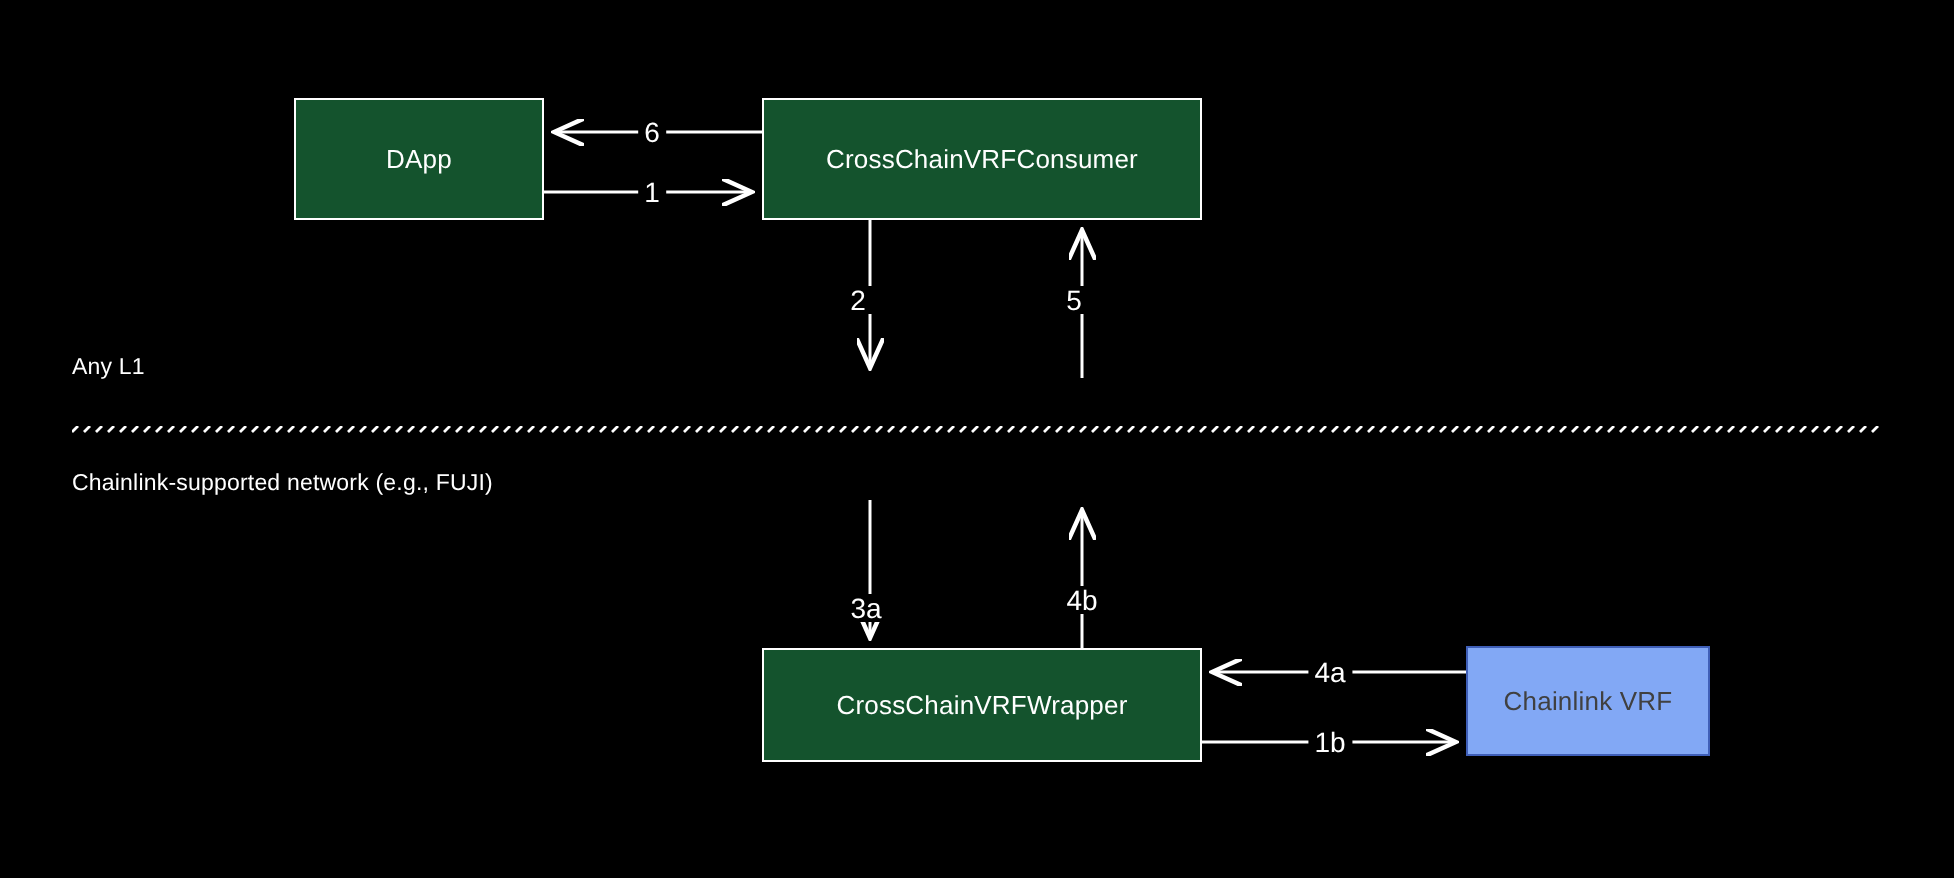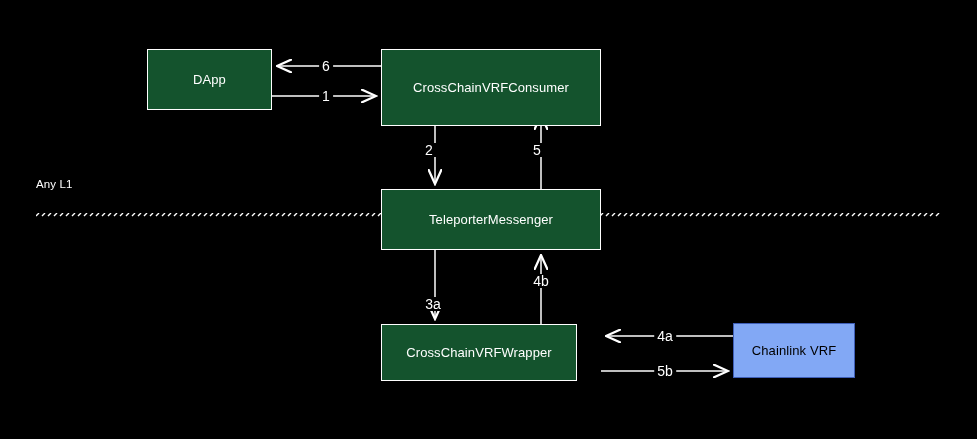--- a/index.html
+++ b/index.html
@@ -27,21 +27,21 @@
     letter-spacing: 0.1px;
   }
   .node.dark {
     background: #14532d;
     border: 1.6px solid #ffffff;
     color: #ffffff;
   }
   .node.accent {
     background: #82a8f5;
     border: 1.6px solid #3f5fb8;
-    color: #000000;
+    color: #404040;
   }
   .zone-label {
     position: absolute;
     color: #ffffff;
     font-size: 11.5px;
     font-weight: normal;
     white-space: nowrap;
     letter-spacing: 0.1px;
   }
   .sep {
@@ -71,20 +71,21 @@
     line-height: 1;
   }
 </style>
 </head>
 <body>
 
 <div id="canvas">
 
   <div class="zone-label" style="left:36px; top:178px;">Any L1</div>
 
+  <div class="zone-label" style="left:36px; top:236px;">Chainlink-supported network (e.g., FUJI)</div>
 
   <div class="sep">
     <svg width="906" height="4" viewBox="0 0 906 4" xmlns="http://www.w3.org/2000/svg">
       <path d="M0,3 L3,0 M6,3 L9,0 M12,3 L15,0 M18,3 L21,0 M24,3 L27,0 M30,3 L33,0 M36,3 L39,0 M42,3 L45,0 M48,3 L51,0 M54,3 L57,0 M60,3 L63,0 M66,3 L69,0 M72,3 L75,0 M78,3 L81,0 M84,3 L87,0 M90,3 L93,0 M96,3 L99,0 M102,3 L105,0 M108,3 L111,0 M114,3 L117,0 M120,3 L123,0 M126,3 L129,0 M132,3 L135,0 M138,3 L141,0 M144,3 L147,0 M150,3 L153,0 M156,3 L159,0 M162,3 L165,0 M168,3 L171,0 M174,3 L177,0 M180,3 L183,0 M186,3 L189,0 M192,3 L195,0 M198,3 L201,0 M204,3 L207,0 M210,3 L213,0 M216,3 L219,0 M222,3 L225,0 M228,3 L231,0 M234,3 L237,0 M240,3 L243,0 M246,3 L249,0 M252,3 L255,0 M258,3 L261,0 M264,3 L267,0 M270,3 L273,0 M276,3 L279,0 M282,3 L285,0 M288,3 L291,0 M294,3 L297,0 M300,3 L303,0 M306,3 L309,0 M312,3 L315,0 M318,3 L321,0 M324,3 L327,0 M330,3 L333,0 M336,3 L339,0 M342,3 L345,0 M348,3 L351,0 M354,3 L357,0 M360,3 L363,0 M366,3 L369,0 M372,3 L375,0 M378,3 L381,0 M384,3 L387,0 M390,3 L393,0 M396,3 L399,0 M402,3 L405,0 M408,3 L411,0 M414,3 L417,0 M420,3 L423,0 M426,3 L429,0 M432,3 L435,0 M438,3 L441,0 M444,3 L447,0 M450,3 L453,0 M456,3 L459,0 M462,3 L465,0 M468,3 L471,0 M474,3 L477,0 M480,3 L483,0 M486,3 L489,0 M492,3 L495,0 M498,3 L501,0 M504,3 L507,0 M510,3 L513,0 M516,3 L519,0 M522,3 L525,0 M528,3 L531,0 M534,3 L537,0 M540,3 L543,0 M546,3 L549,0 M552,3 L555,0 M558,3 L561,0 M564,3 L567,0 M570,3 L573,0 M576,3 L579,0 M582,3 L585,0 M588,3 L591,0 M594,3 L597,0 M600,3 L603,0 M606,3 L609,0 M612,3 L615,0 M618,3 L621,0 M624,3 L627,0 M630,3 L633,0 M636,3 L639,0 M642,3 L645,0 M648,3 L651,0 M654,3 L657,0 M660,3 L663,0 M666,3 L669,0 M672,3 L675,0 M678,3 L681,0 M684,3 L687,0 M690,3 L693,0 M696,3 L699,0 M702,3 L705,0 M708,3 L711,0 M714,3 L717,0 M720,3 L723,0 M726,3 L729,0 M732,3 L735,0 M738,3 L741,0 M744,3 L747,0 M750,3 L753,0 M756,3 L759,0 M762,3 L765,0 M768,3 L771,0 M774,3 L777,0 M780,3 L783,0 M786,3 L789,0 M792,3 L795,0 M798,3 L801,0 M804,3 L807,0 M810,3 L813,0 M816,3 L819,0 M822,3 L825,0 M828,3 L831,0 M834,3 L837,0 M840,3 L843,0 M846,3 L849,0 M852,3 L855,0 M858,3 L861,0 M864,3 L867,0 M870,3 L873,0 M876,3 L879,0 M882,3 L885,0 M888,3 L891,0 M894,3 L897,0 M900,3 L903,0" stroke="#ffffff" stroke-width="1.4" fill="none"></path>
     </svg>
   </div>
 
   <svg class="edge-layer" viewBox="0 0 977 439" xmlns="http://www.w3.org/2000/svg">
     <defs>
       <marker id="ah" markerWidth="11" markerHeight="9" refX="10" refY="4.5" orient="auto">
@@ -109,37 +110,34 @@
 
       <path d="M601,371 L728,371" marker-end="url(#ah)"></path>
     </g>
   </svg>
 
   <div class="edge-label" style="left:326px; top:66px;">6</div>
   <div class="edge-label" style="left:326px; top:96px;">1</div>
   <div class="edge-label" style="left:429px; top:150px;">2</div>
   <div class="edge-label" style="left:537px; top:150px;">5</div>
   <div class="edge-label" style="left:433px; top:288px;margin-top:16px;">3a</div>
-  <div class="edge-label" style="left:541px; top:281px;text-align:right;">4b</div>
+  <div class="edge-label" style="left:541px; top:300px;text-align:right;">4b</div>
   <div class="edge-label" style="left:665px; top:336px;text-align:right;">4a</div>
-  <div class="edge-label" style="left:665px; top:371px;">5b</div>
+  <div class="edge-label" style="left:665px; top:371px;">1b</div>
 
   <div class="node dark" style="left:147px; top:49px; width:125px; height:61px;">
     <span>DApp</span>
   </div>
 
-  <div class="node dark" style="left:381px; top:49px; width:220px; height:77px;">
+  <div class="node dark" style="left:381px; top:49px; width:220px; height:61px;">
     <span>CrossChainVRFConsumer</span>
   </div>
 
-  <div class="node dark" style="left:381px; top:189px; width:220px; height:61px;">
-    <span>TeleporterMessenger</span>
-  </div>
 
-  <div class="node dark" style="left:381px; top:324px; width:196px; height:57px;">
+  <div class="node dark" style="left:381px; top:324px; width:220px; height:57px;">
     <span>CrossChainVRFWrapper</span>
   </div>
 
   <div class="node accent" style="left:733px; top:323px; width:122px; height:55px;">
     <span>Chainlink VRF</span>
   </div>
 
 </div>
 
 </body></html>

